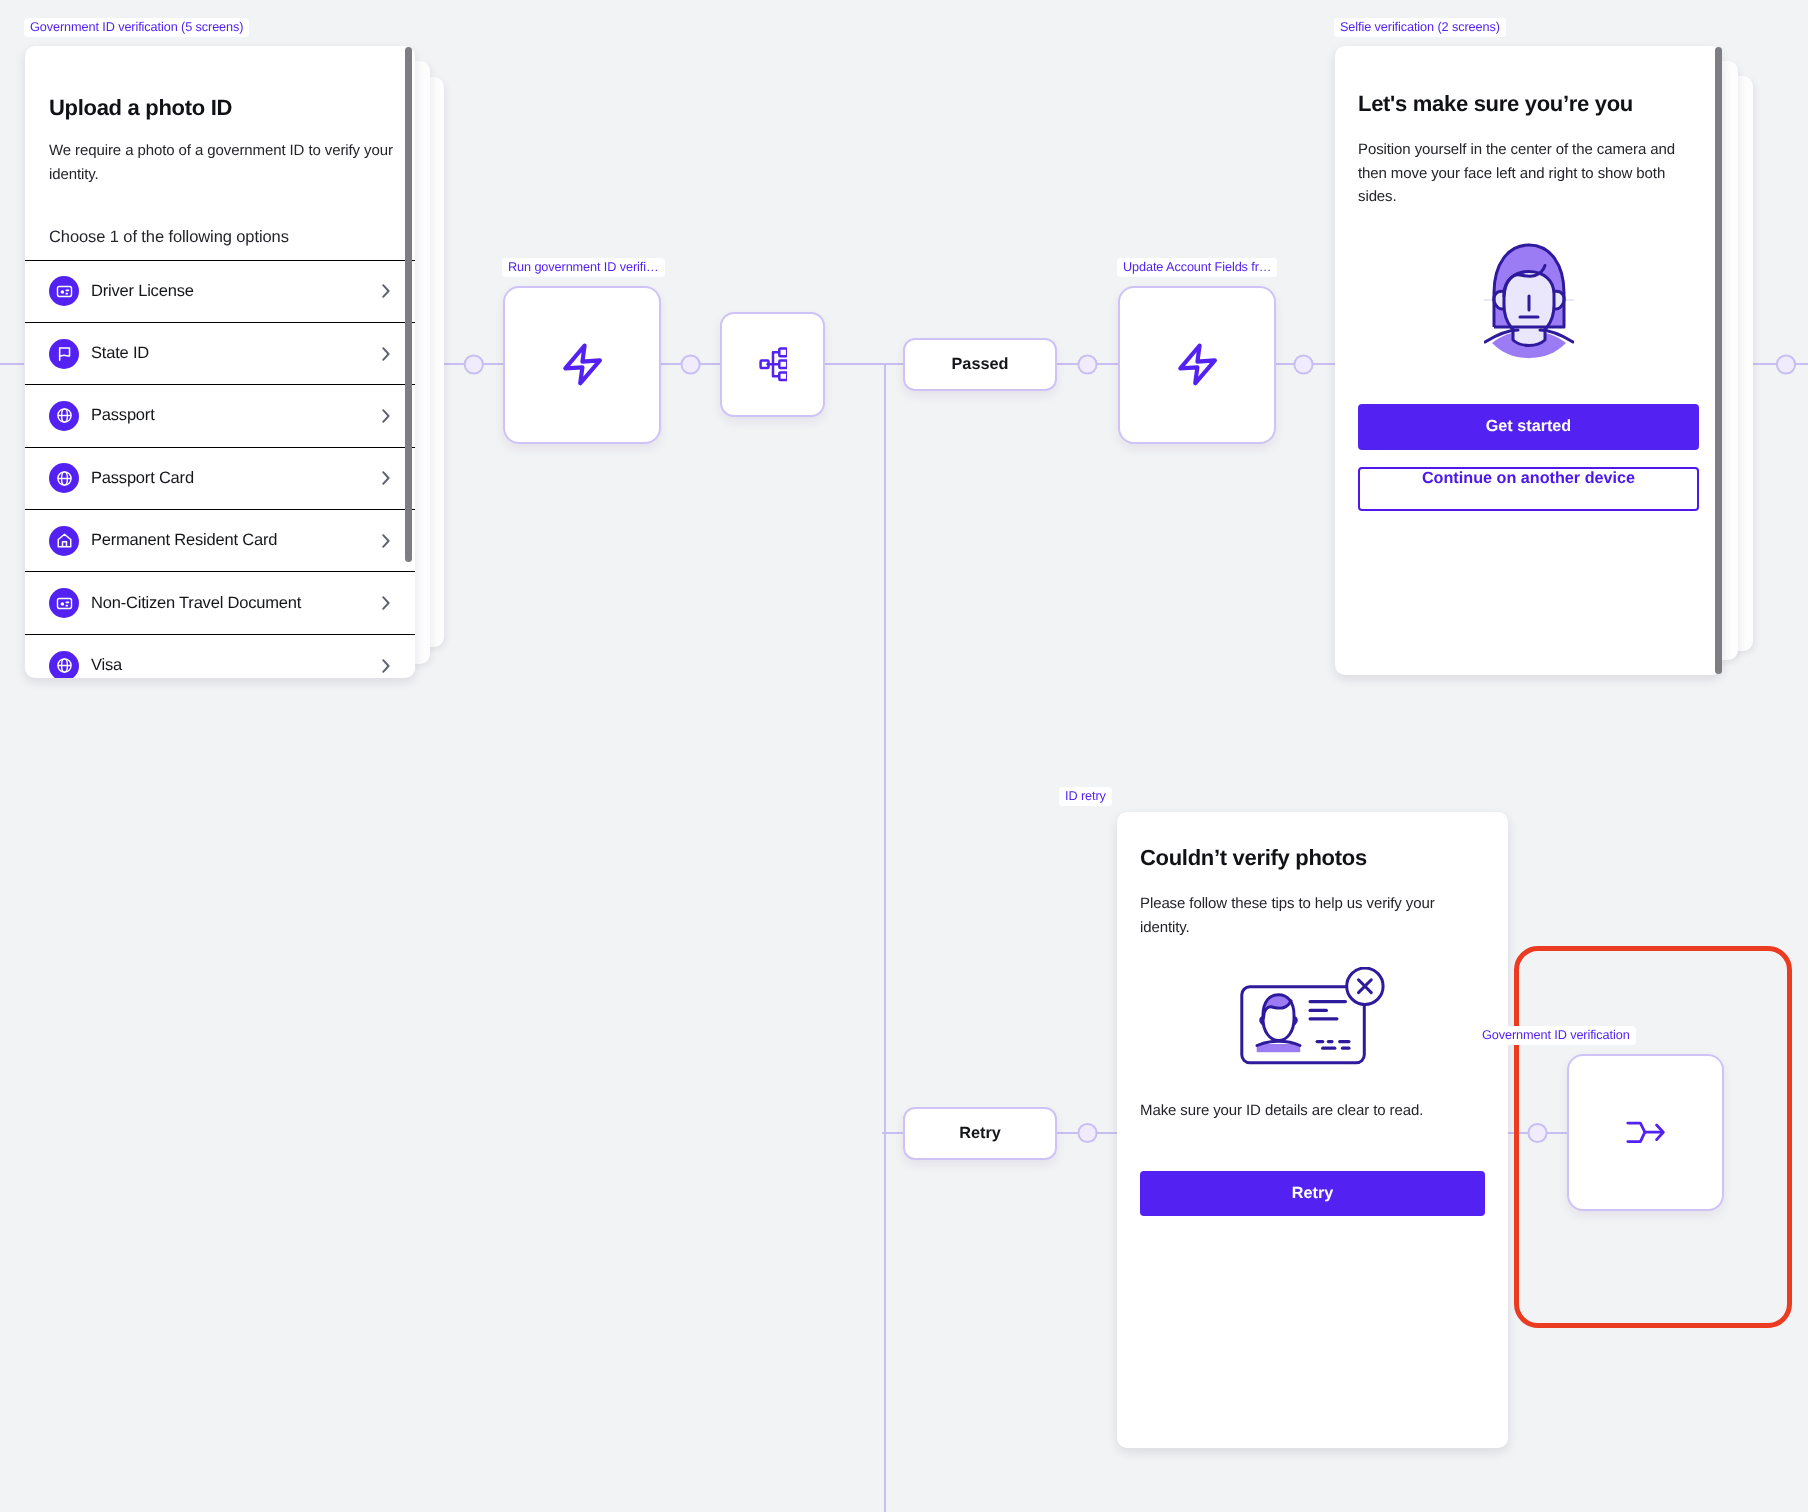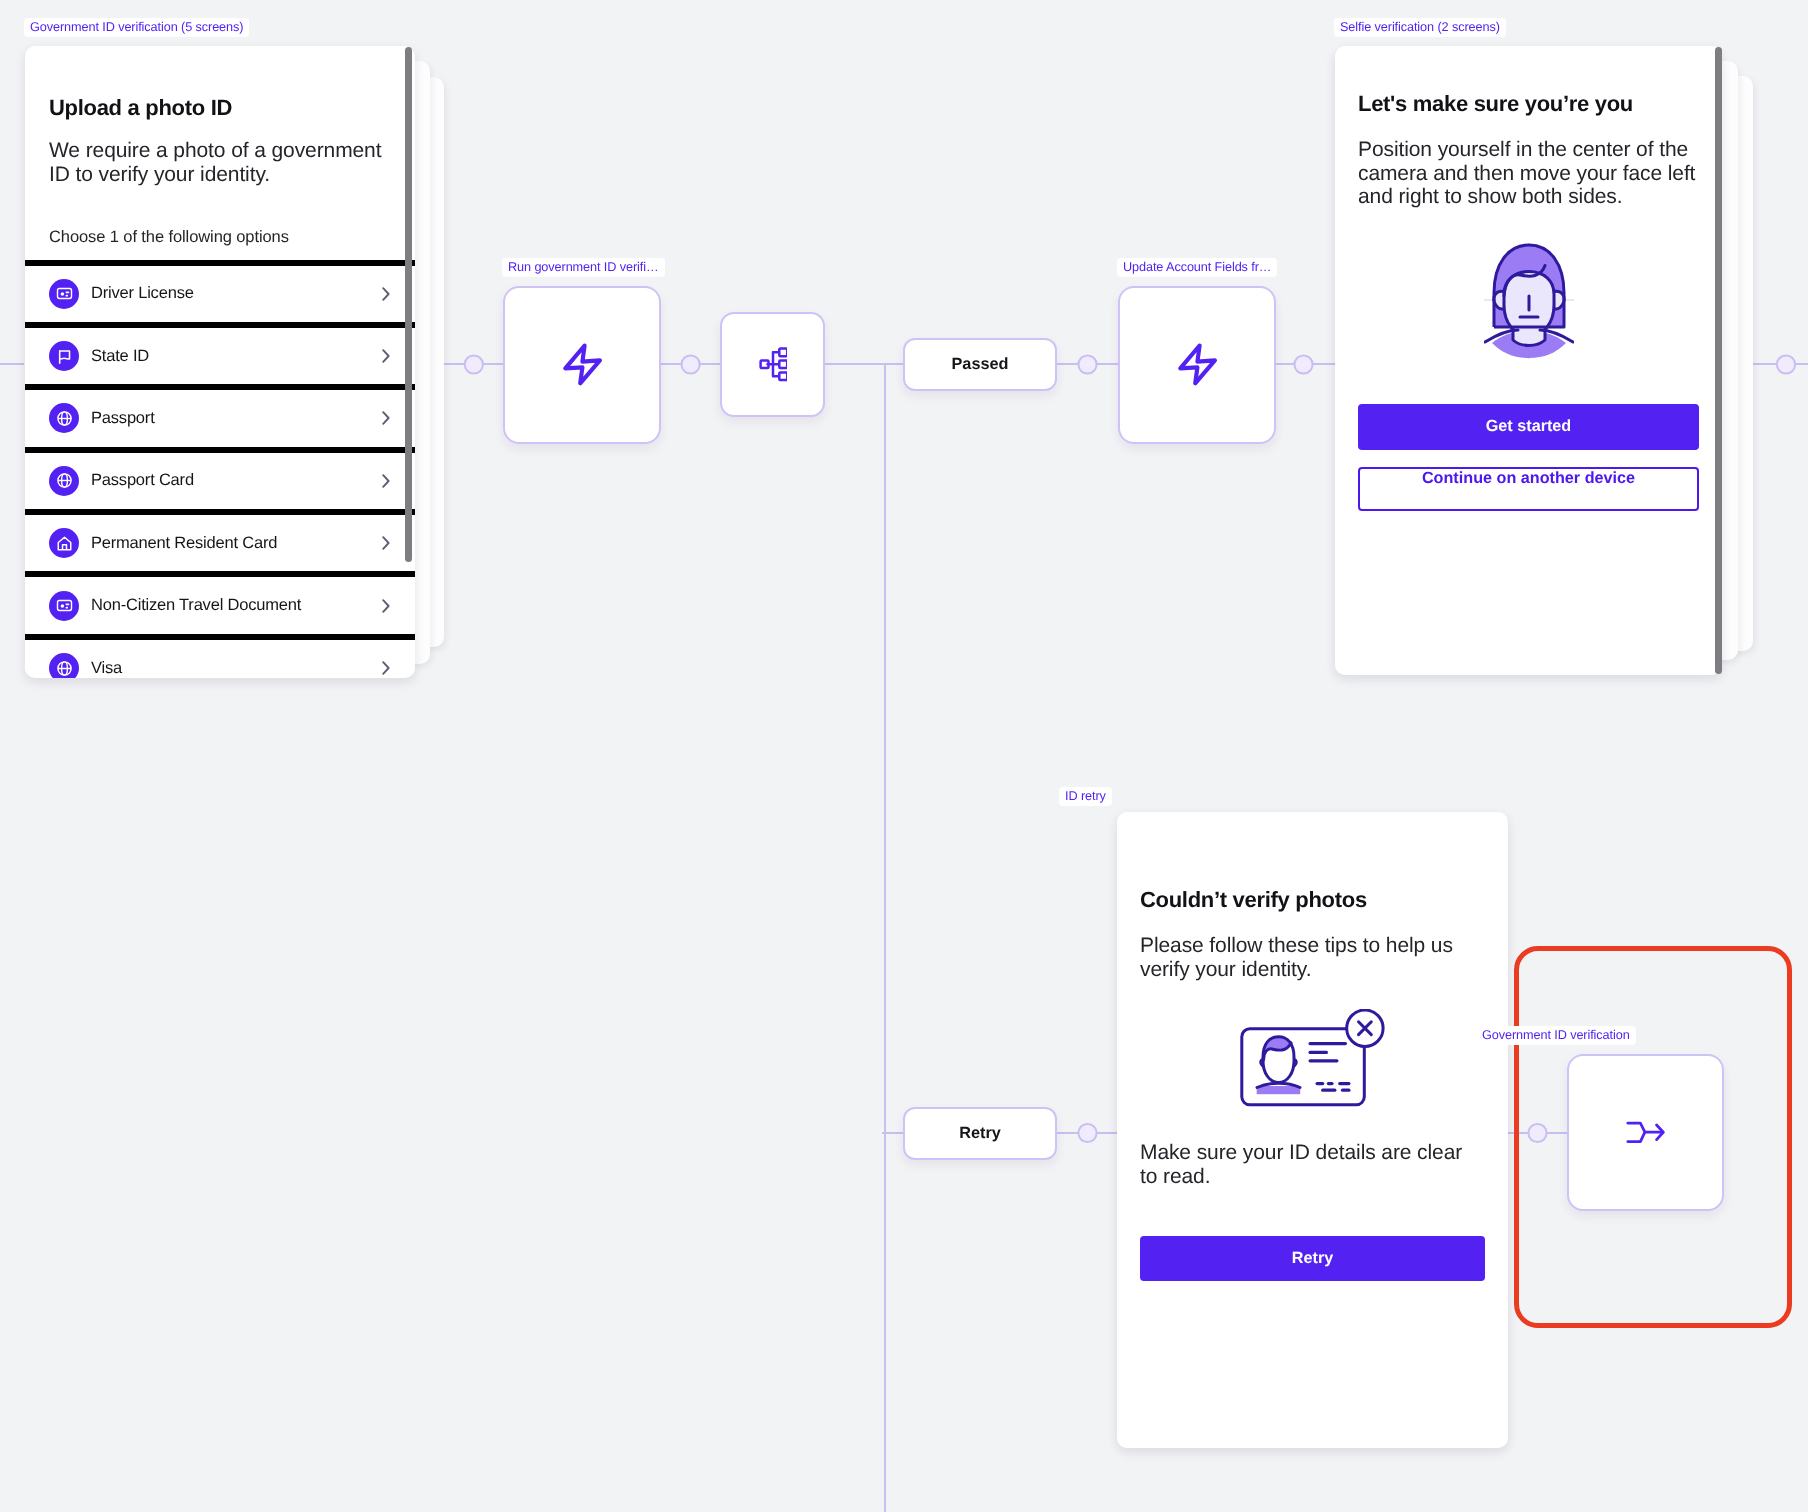--- a/index.html
+++ b/index.html
@@ -20,23 +20,23 @@
   
   .pillnode{position:absolute;background:#fff;border:2px solid #cfc2f7;border-radius:12px;
      box-shadow:0 5px 11px rgba(40,20,90,.07);display:flex;align-items:center;justify-content:center;
      font-weight:700;font-size:16.3px;color:#15161a;letter-spacing:0;}
   .stackcard{position:absolute;background:#fdfdfe;border-radius:10px;box-shadow:2px 3px 7px rgba(30,20,60,.07);}
   .screencard{position:absolute;background:#fff;border-radius:10px;
      box-shadow:0 4px 11px rgba(30,20,60,.11);overflow:hidden;}
   .scrollbar{position:absolute;width:7.4px;border-radius:4px;background:#7e7e82;}
 
   .sc-h1{font-weight:700;font-size:22px;line-height:28px;color:#111216;letter-spacing:-.3px;}
-  .sc-p{font-size:21px;line-height:23.5px;color:#24252a;letter-spacing:-.1px;}
+  .sc-p{font-size:15px;line-height:23.5px;color:#24252a;letter-spacing:-.1px;}
   .sc-sub{font-size:16.5px;line-height:23.5px;color:#24252a;letter-spacing:-.1px;}
-  .optrow{display:flex;align-items:center;border-top:6px solid #000000;height:62.4px;padding:0 25px 0 24px;}
+  .optrow{display:flex;align-items:center;border-top:1px solid #000000;height:62.4px;padding:0 25px 0 24px;}
   .optic{width:30px;height:30px;border-radius:50%;background:#5322f3;display:flex;align-items:center;justify-content:center;flex:0 0 auto;}
   .optlbl{margin-left:12px;font-size:16.5px;color:#15161a;flex:1 1 auto;letter-spacing:-.2px;}
   .chev{width:8px;height:14px;flex:0 0 auto;margin-right:0;display:block;}
 
   .btn-primary{background:#5322f3;color:#fff;font-weight:700;font-size:16.2px;border-radius:4px;
      display:flex;align-items:center;justify-content:center;}
   .btn-outline{background:#fff;color:#4c18ef;font-weight:700;font-size:16.2px;border-radius:4px;
      border:2px solid #4c18ef;display:flex;justify-content:center;}
 
   .redbox{position:absolute;border:5.8px solid #eb3b21;border-radius:24px;}
@@ -236,21 +236,21 @@
       </div>
       <div class="btn-outline" style="margin-top:17px;height:44px;">
         <span>Continue on another device</span>
       </div>
     </div>
   </div>
   <div class="scrollbar" style="left:1715px;top:47px;height:627px;"></div>
 
   <div class="nlabel" style="left:1059px;top:787px;">ID retry</div>
   <div class="screencard" style="left:1117px;top:812px;width:391px;height:636px;">
-    <div style="padding:74px 23px 0 23px;">
+    <div style="padding:32px 23px 0 23px;">
       <div class="sc-h1">Couldn’t verify photos</div>
       <div class="sc-p" style="margin-top:20px;">Please follow these tips to help us verify your identity.</div>
       <div style="display:flex;justify-content:center;margin-top:28px;">
         <svg width="145" height="99" viewBox="0 0 145 99" fill="none">
   <rect x="1.8" y="19.8" width="122.5" height="76" rx="8" fill="#fff" stroke="#2e1a9c" stroke-width="3"></rect>
   <rect x="16.7" y="77" width="43.5" height="8.2" fill="#9b7cf5"></rect>
   <path d="M23 48 C23 34.5 29.5 27.8 38.5 27.8 C47.5 27.8 54 34.5 54 48 L54 52 C54 64 47.5 73.5 38.5 73.5 C29.5 73.5 23 64 23 52 Z" fill="#9b7cf5"></path>
   <path d="M23.5 51 C23.5 43 27.5 39 32 40 C36 40.9 40 42 44 40.5 C47.2 39.3 49.6 36.6 51 33.8 C52.9 37.3 53.6 42.3 53.6 47.5 L53.6 52 C53.6 64 47.2 73.2 38.5 73.2 C29.8 73.2 23.5 64 23.5 52 Z" fill="#fff"></path>
   <path d="M23 48 C23 34.5 29.5 27.8 38.5 27.8 C47.5 27.8 54 34.5 54 48 L54 52 C54 64 47.5 73.5 38.5 73.5 C29.5 73.5 23 64 23 52 Z" stroke="#2e1a9c" stroke-width="3" fill="none"></path>
   <path d="M23.5 51 C23.5 43 27.5 39 32 40 C36 40.9 40 42 44 40.5 C47.2 39.3 49.6 36.6 51 33.8" stroke="#2e1a9c" stroke-width="3" fill="none" stroke-linecap="round"></path>

